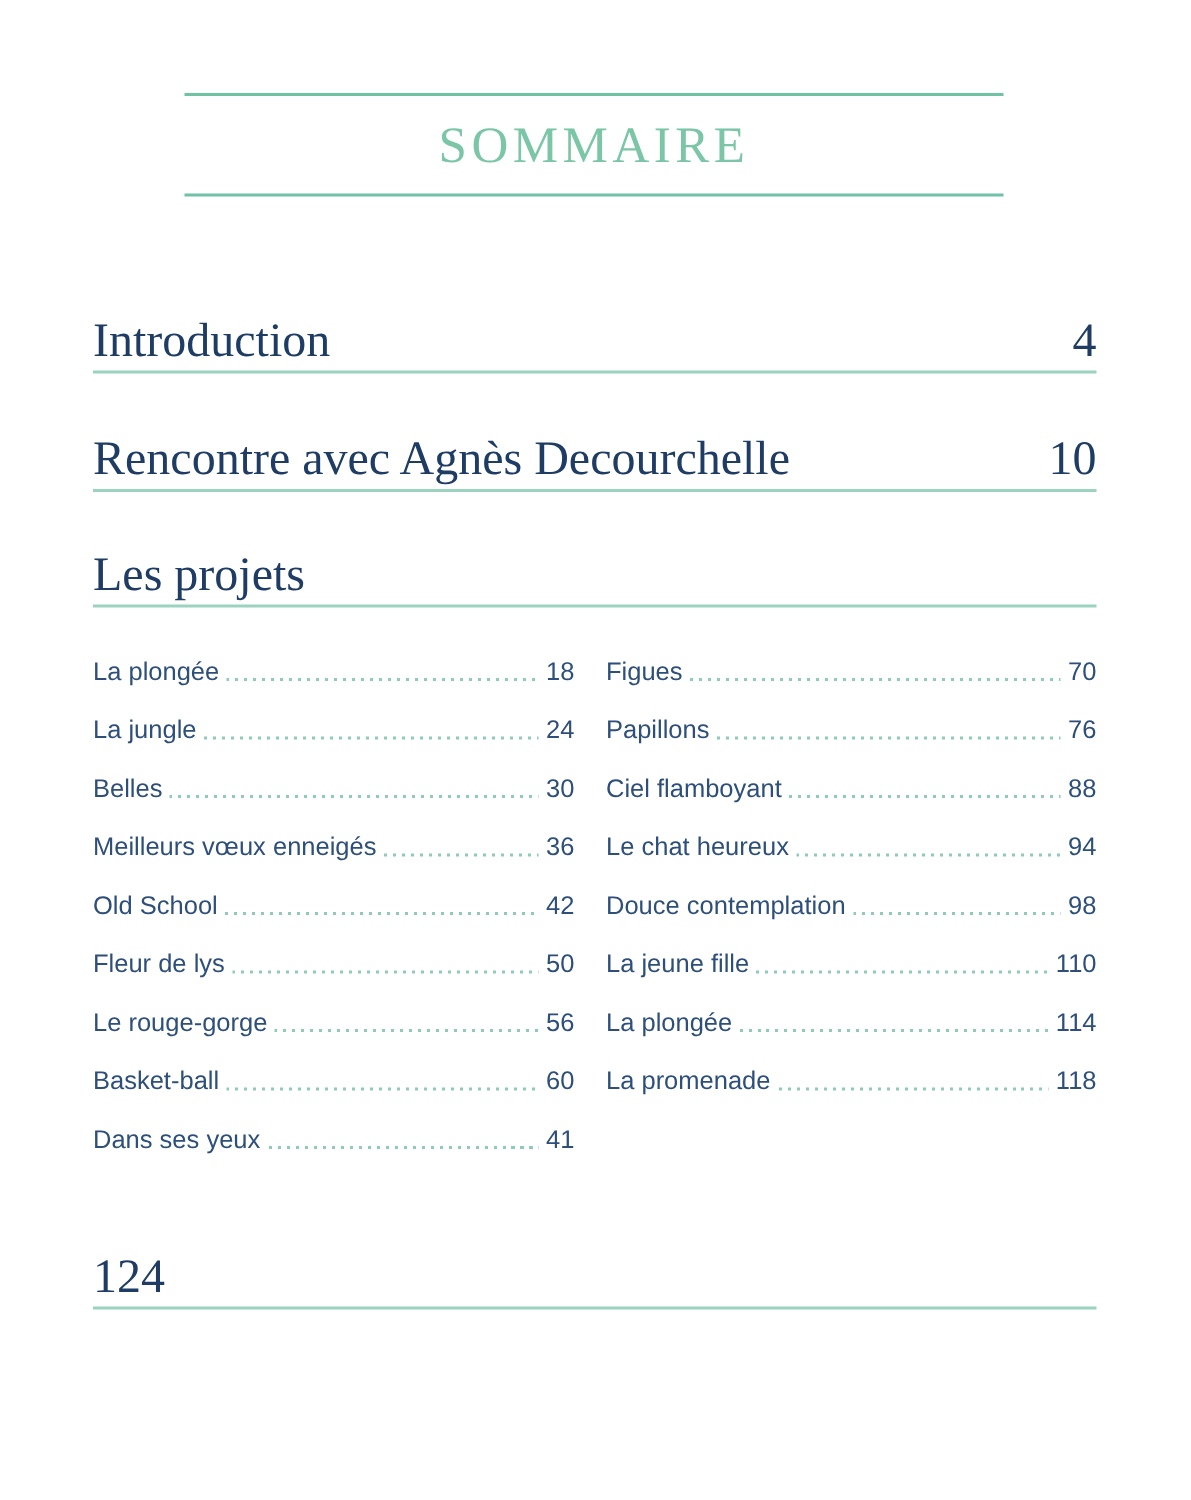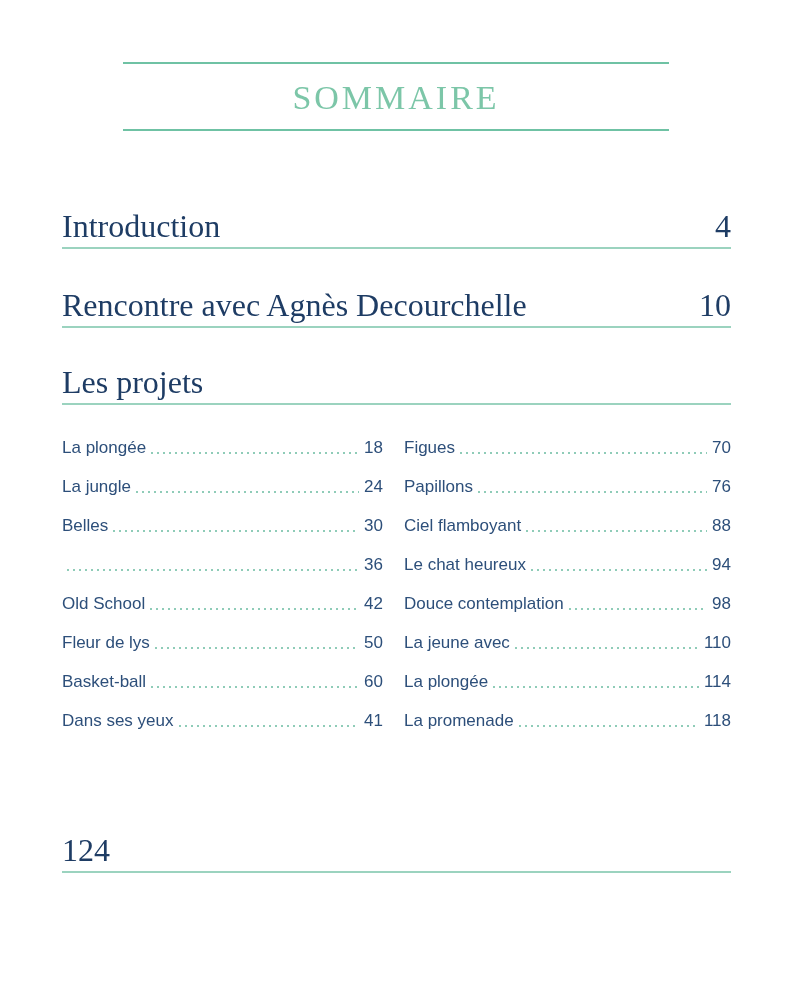--- a/index.html
+++ b/index.html
@@ -102,32 +102,38 @@
       <span class="lbl">La jungle</span>
       <span class="leader"></span>
       <span class="pg">24</span>
     </div>
     <div class="toc-row">
       <span class="lbl">Belles</span>
       <span class="leader"></span>
       <span class="pg">30</span>
     </div>
     <div class="toc-row">
+      <span class="lbl">Meilleurs vœux enneigés</span>
       <span class="leader"></span>
       <span class="pg">36</span>
     </div>
     <div class="toc-row">
       <span class="lbl">Old School</span>
       <span class="leader"></span>
       <span class="pg">42</span>
     </div>
     <div class="toc-row">
       <span class="lbl">Fleur de lys</span>
       <span class="leader"></span>
       <span class="pg">50</span>
+    </div>
+    <div class="toc-row">
+      <span class="lbl">Le rouge-gorge</span>
+      <span class="leader"></span>
+      <span class="pg">56</span>
     </div>
     <div class="toc-row">
       <span class="lbl">Basket-ball</span>
       <span class="leader"></span>
       <span class="pg">60</span>
     </div>
     <div class="toc-row">
       <span class="lbl">Dans ses yeux</span>
       <span class="leader"></span>
       <span class="pg">41</span>
@@ -154,21 +160,21 @@
       <span class="lbl">Le chat heureux</span>
       <span class="leader"></span>
       <span class="pg">94</span>
     </div>
     <div class="toc-row">
       <span class="lbl">Douce contemplation</span>
       <span class="leader"></span>
       <span class="pg">98</span>
     </div>
     <div class="toc-row">
-      <span class="lbl">La jeune avec</span>
+      <span class="lbl">La jeune fille</span>
       <span class="leader"></span>
       <span class="pg">110</span>
     </div>
     <div class="toc-row">
       <span class="lbl">La plongée</span>
       <span class="leader"></span>
       <span class="pg">114</span>
     </div>
     <div class="toc-row">
       <span class="lbl">La promenade</span>

